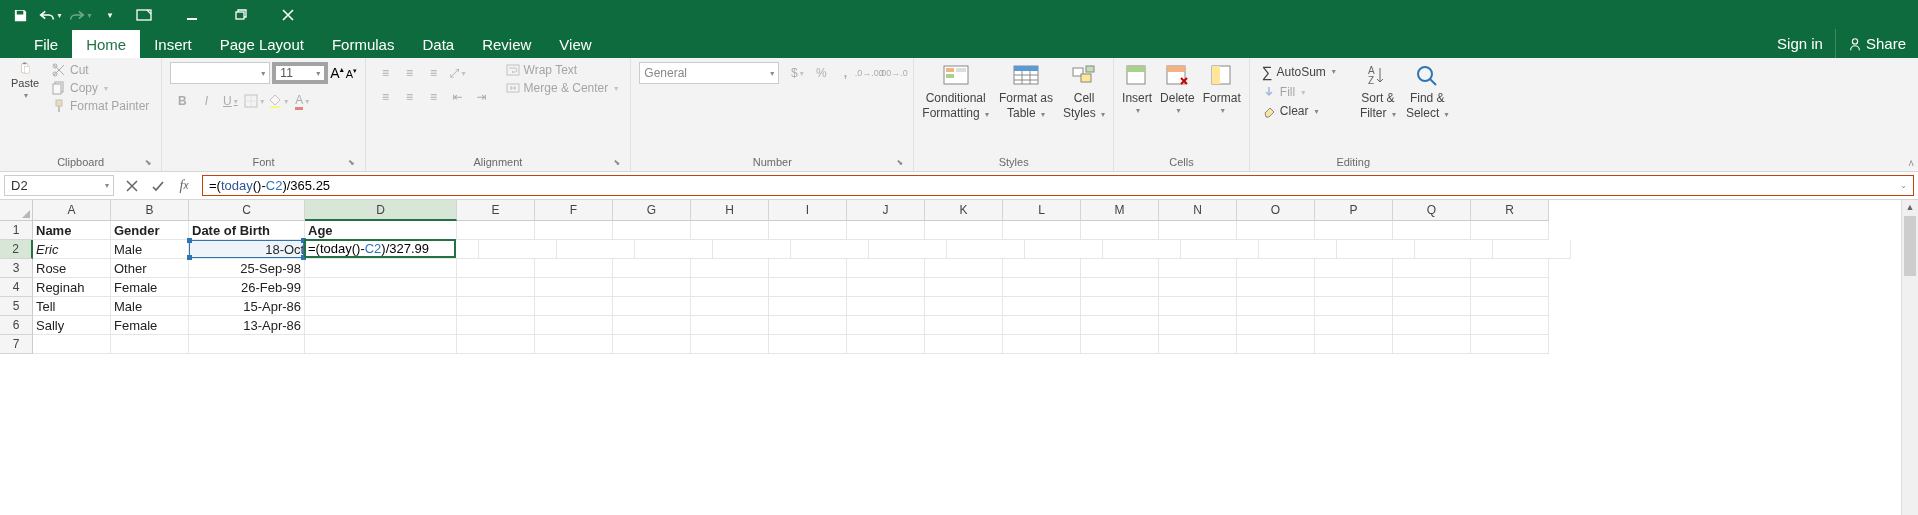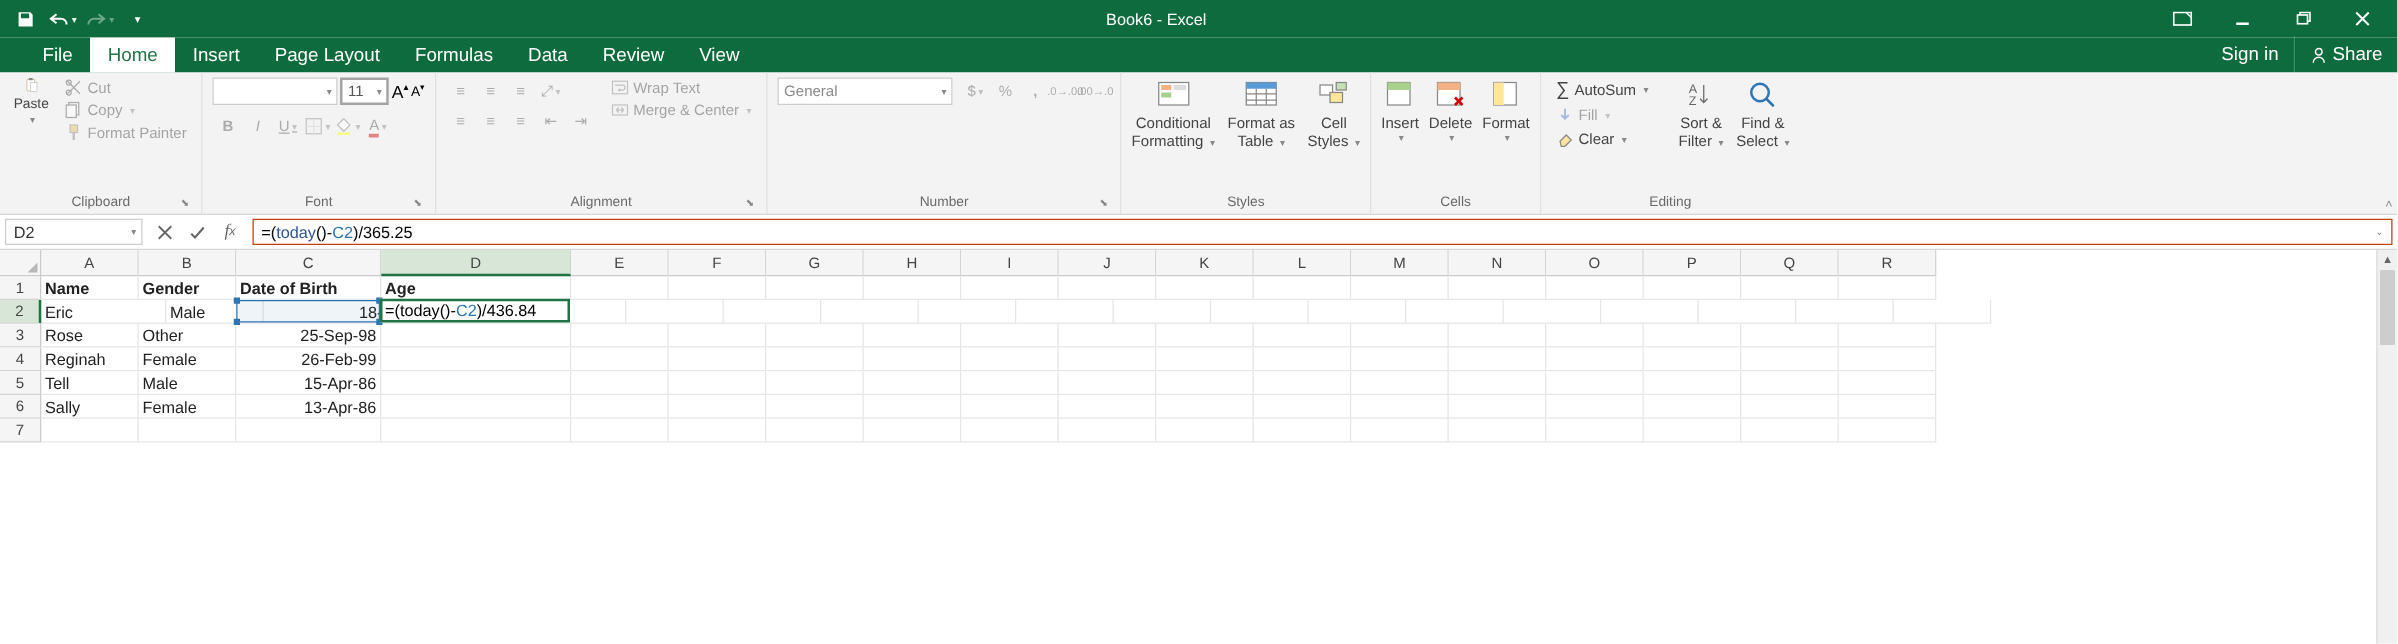--- a/index.html
+++ b/index.html
@@ -33,21 +33,21 @@
 .rgroup-dlg { position: absolute; right: 2px; bottom: 2px; font-size: 8px; color: #888; }
 .rcol { display: flex; flex-direction: column; gap: 2px; }
 .ritem { display: flex; align-items: center; gap: 4px; font-size: 12px; color: #444; padding: 1px 4px; white-space: nowrap; }
 .ritem.dim, .rgrid .cell.dim { opacity: .45; }
 .bigicon { width: 34px; height: 38px; display: flex; flex-direction: column; align-items: center; justify-content: center; font-size: 11px; color: #444; gap: 2px; }
 .bigv { display:flex; flex-direction:column; align-items:center; gap:1px; font-size:12px; color:#444; }
 .bigv svg { width:28px; height:28px; }
 .rgrid { display: flex; flex-wrap: wrap; }
 .rgrid .cell { width: 24px; height: 22px; display:flex; align-items:center; justify-content:center; font-size:12px; color:#555; }
 .fontname { width: 100px; height: 22px; border:1px solid #ccc; background:#fff; font-size:12px; padding:0 4px; display:flex; align-items:center; justify-content:space-between; color:#888; }
-.fontsize { width: 39px; height: 22px; border:2px solid #a3a3a3; background:#fff; font-size:12px; padding:0 4px; display:flex; align-items:center; justify-content:space-between; color:#555; }
+.fontsize { width: 56px; height: 22px; border:4px solid #a3a3a3; background:#fff; font-size:12px; padding:0 4px; display:flex; align-items:center; justify-content:space-between; color:#555; }
 .dd { font-size:8px; color:#888; margin-left:2px; }
 .editing-col { display:flex; flex-direction:column; gap:3px; align-items:flex-start; padding-right:10px;}
 .editing-col .ritem { font-size:12px; }
 .collapse-btn { position:absolute; right:4px; bottom:2px; font-size:10px; color:#888; }
 
 
 .fbar { height: 28px; border-bottom:1px solid #d6d6d6; display:flex; align-items:stretch; background:#fff; }
 .namebox { width:110px; border:1px solid #ccc; margin:3px 0 3px 4px; display:flex; align-items:center; padding:0 6px; font-size:13px; color:#333; position:relative;}
 .namebox .dd { position:absolute; right:4px; }
 .fbtns { display:flex; align-items:center; gap:2px; padding:0 6px; }
@@ -101,21 +101,20 @@
       <span class="tb-dropdown">▾</span>
     </div>
     <div class="tb-btn tb-disabled">
       <svg width="18" height="14" viewBox="0 0 20 14">
           <path fill="none" stroke="#fff" stroke-width="1.8" d="M12 3l5 4-5 4M17 7H8a5 5 0 0 0-5 5"></path>
         </svg>
       <span class="tb-dropdown">▾</span>
     </div>
     <div class="tb-btn" style="font-size:9px;">▾</div>
   </div>
-  <div class="tb-title">Book6 - Excel</div>
   <div class="tb-right">
     <div class="tb-ctrl">
       <svg width="16" height="12" viewBox="0 0 16 12">
           <rect x="1" y="1" width="14" height="10" fill="none" stroke="#fff" stroke-width="1.3"></rect>
           <path d="M11 1l4 4" stroke="#fff" stroke-width="1.3"></path>
         </svg>
     </div>
     <div class="tb-ctrl">
       <svg width="14" height="14" viewBox="0 0 14 14">
           <rect x="2" y="10" width="10" height="2" fill="#fff"></rect>
@@ -469,21 +468,21 @@
         <div class="cellg c-l" style="width: 78px;"></div>
         <div class="cellg c-m" style="width: 78px;"></div>
         <div class="cellg c-n" style="width: 78px;"></div>
         <div class="cellg c-o" style="width: 78px;"></div>
         <div class="cellg c-p" style="width: 78px;"></div>
         <div class="cellg c-q" style="width: 78px;"></div>
         <div class="cellg c-r" style="width: 78px;"></div>
       </div>
       <div class="row">
         <div class="rowhead active">2</div>
-        <div class="cellg c-a" style="width: 100px;">Eric</div>
+        <div class="cellg c-a" style="width: 78px; font-style: italic;">Eric</div>
         <div class="cellg c-b" style="width: 78px;">Male</div>
         <div class="cellg c-c r" style="width: 138px;">18-Oct-95</div>
         <div class="cellg c-d" style="width: 152px;"></div>
         <div class="cellg c-e" style="width: 78px;"></div>
         <div class="cellg c-f" style="width: 78px;"></div>
         <div class="cellg c-g" style="width: 78px;"></div>
         <div class="cellg c-h" style="width: 78px;"></div>
         <div class="cellg c-i" style="width: 78px;"></div>
         <div class="cellg c-j" style="width: 78px;"></div>
         <div class="cellg c-k" style="width: 78px;"></div>
@@ -604,20 +603,20 @@
         <div class="corner tl"></div>
         <div class="corner tr"></div>
         <div class="corner bl"></div>
         <div class="corner br"></div>
       </div>
       <div class="editcell" style="left: 304px; top: 39px; width: 152px; height: 19px;">
         <span>=(</span>
         <span>today</span>
         <span>()-</span>
         <span class="hl-ref">C2</span>
-        <span>)/436.84</span>
+        <span>)/327.99</span>
       </div>
     </div>
   <div class="scrollv">
     <div class="arrow">▲</div>
     <div class="thumb"></div>
   </div>
 </div>
 
 </body></html>

